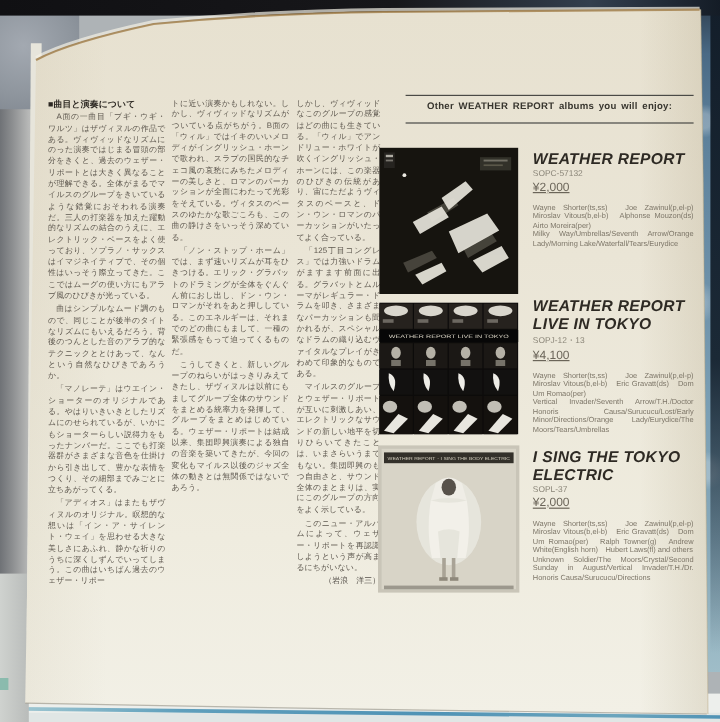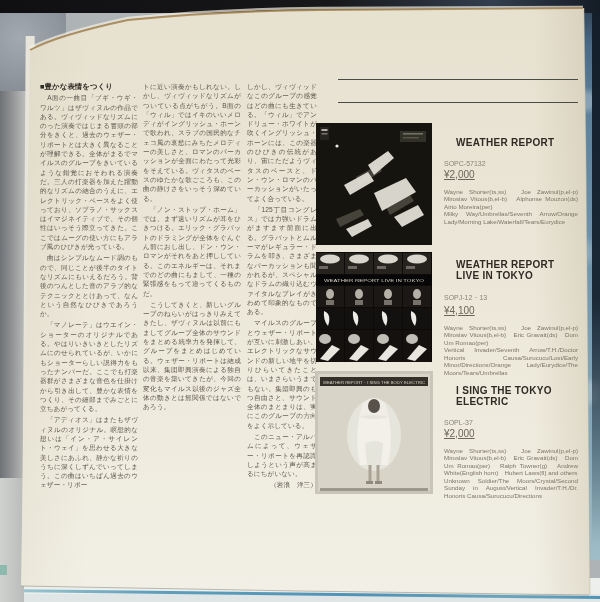--- a/index.html
+++ b/index.html
@@ -37,21 +37,21 @@
     text-align:justify;letter-spacing:.1px;}
   .liner-col p{margin:0 0 2px 0;}
   .col-head{color:#2c2822;font-weight:bold;font-size:7.4px;margin:0 0 3px 0;}
   .sig{text-align:right;color:#55504a;margin-top:2px;}
   
   .rule{background:#4a4a46;height:1px;left:338px;width:240px;}
   .promo-header{left:338px;top:84px;width:240px;text-align:center;color:#38362f;
     font-size:8px;font-weight:bold;letter-spacing:.2px;word-spacing:1.5px;}
   .cover{left:316px;width:116px;}
   .album-info{position:absolute;left:444px;width:134px;}
-  .album-title{font-size:10px;font-weight:bold;color:#2e2a24;letter-spacing:.3px;margin:12px;}
+  .album-title{font-size:13px;font-weight:bold;color:#2e2a24;letter-spacing:.3px;margin:0;font-style:italic;}
   .album-cat{font-size:7px;color:#8a8578;margin:2px 0 0 0;}
   .album-price{font-size:10px;color:#6b6559;margin:1.5px 0 0 0;text-decoration:underline;}
   .album-personnel{font-size:6.2px;line-height:7.6px;color:#7d7668;text-align:justify;margin:8px 0 0 0;}
   .album-tracks{font-size:6.2px;line-height:7.6px;color:#7d7668;text-align:justify;margin:0;}
 </style>
 </head>
 <body>
 
 <div class="photo">
 
@@ -84,40 +84,41 @@
     </defs>
     <path d="M30,50 Q58,35 128,20 Q220,11 320,10 L584,8 L586,150 L590,595 L300,591 L21,586 Z" fill="url(#pg)"></path>
     <path d="M30,50 Q58,35 128,20 Q220,11 320,10 L584,8 L586,150 L590,595 L300,591 L21,586 Z" fill="url(#pgx)"></path>
     <path d="M30,48 Q58,33 128,18 Q220,9 320,8 L583,7" fill="none" stroke="#f4f1e6" stroke-width="2.6" opacity=".7"></path>
     <path d="M30,50 Q58,35 128,20 Q220,11 320,10 L583,8" fill="none" stroke="#a5834f" stroke-width="1.8" opacity=".85"></path>
     <path d="M21,586 L300,591 L589,595" fill="none" stroke="#8a867a" stroke-width="1" opacity=".55"></path>
     <path d="M584,8 L586,150 L590,595" fill="none" stroke="#b4a27c" stroke-width="1" opacity=".4"></path>
   </svg>
 
   <div class="liner-col" style="left:40px;width:98px;">
-    <p class="col-head">■豊かな表情をつくり</p>
+    <p class="col-head">■曲目と演奏について</p>
     <p>　A面の一曲目「ブギ・ウギ・ワルツ」はザヴィヌルの作品である。ヴィヴィッドなリズムにのった演奏ではじまる冒頭の部分をきくと、過去のウェザー・リポートとは大きく異なることが理解できる。全体がまるでマイルスのグループをきいているような錯覚におそわれる演奏だ。三人の打楽器を加えた躍動的なリズムの結合のうえに、エレクトリック・ベースをよく使っており、ソプラノ・サックスはイマジネイティブで、その個性はいっそう際立ってきた。ここではムーグの使い方にもアラブ風のひびきが光っている。</p>
     <p>　曲はシンプルなムード調のもので、同じことが後半のタイトなリズムにもいえるだろう。背後のつんとした音のアラブ的なテクニックととけあって、なんという自然なひびきであろうか。</p>
     <p>　「マノレーテ」はウエイン・ショーターのオリジナルである。やはりいきいきとしたリズムにのせられているが、いかにもショーターらしい説得力をもったナンバーだ。ここでも打楽器群がさまざまな音色を仕掛けから引き出して、豊かな表情をつくり、その細部までみごとに立ちあがってくる。</p>
     <p>　「アディオス」はまたもザヴィヌルのオリジナル。瞑想的な想いは「イン・ア・サイレント・ウェイ」を思わせる大きな美しさにあふれ、静かな祈りのうちに深くしずんでいってしまう。この曲はいちばん過去のウェザー・リポー</p>
   </div>
   <div class="liner-col" style="left:143px;width:98px;">
     <p>トに近い演奏かもしれない。しかし、ヴィヴィッドなリズムがついている点がちがう。B面の「ウィル」ではイキのいいメロディがイングリッシュ・ホーンで歌われ、スラブの国民的なチェコ風の哀愁にみちたメロディーの美しさと、ロマンのパーカッションが全面にわたって光彩をそえている。ヴィタスのベースのゆたかな歌ごころも、この曲の静けさをいっそう深めている。</p>
     <p>　「ノン・ストップ・ホーム」では、まず速いリズムが耳をひきつける。エリック・グラバットのドラミングが全体をぐんぐん前におし出し、ドン・ウン・ロマンがそれをあと押ししている。このエネルギーは、それまでのどの曲にもまして、一種の緊張感をもって迫ってくるものだ。</p>
     <p>　こうしてきくと、新しいグループのねらいがはっきりみえてきたし、ザヴィヌルは以前にもましてグループ全体のサウンドをまとめる統率力を発揮して、グループをまとめはじめている。ウェザー・リポートは結成以来、集団即興演奏による独自の音楽を築いてきたが、今回の変化もマイルス以後のジャズ全体の動きとは無関係ではないであろう。</p>
   </div>
   <div class="liner-col" style="left:247px;width:70px;">
     <p>しかし、ヴィヴィッドなこのグループの感覚はどの曲にも生きている。「ウィル」でアンドリュー・ホワイトが吹くイングリッシュ・ホーンには、この楽器のひびきの伝統があり、宙にただようヴィタスのベースと、ドン・ウン・ロマンのパーカッションがいたってよく合っている。</p>
     <p>　「125丁目コングレス」では力強いドラムがますます前面に出る。グラバットとムルーマがレギュラー・ドラムを叩き、さまざまなパーカッションも聞かれるが、スペシャルなドラムの織り込むヴァイタルなプレイがきわめて印象的なものである。</p>
     <p>　マイルスのグループとウェザー・リポートが互いに刺激しあい、エレクトリックなサウンドの新しい地平を切りひらいてきたことは、いまさらいうまでもない。集団即興のもつ自由さと、サウンド全体のまとまりは、実にこのグループの方向をよく示している。</p>
     <p>　このニュー・アルバムによって、ウェザー・リポートを再認識しようという声が高まるにちがいない。</p>
     <p class="sig">（岩浪　洋三）</p>
   </div>
 
   <div class="abs rule" style="top:79px;"></div>
+  <div class="abs promo-header">Other WEATHER REPORT albums you will enjoy:</div>
   <div class="abs rule" style="top:102px;"></div>
 
   <svg class="abs cover" style="top:123px;height:122px;" viewBox="0 0 116 122">
     <rect width="116" height="122" fill="#16140f"></rect>
     <rect x="4" y="4" width="9" height="13" fill="#262420"></rect>
     <rect x="5.5" y="6" width="6" height="2" fill="#c9c6bc" opacity=".85"></rect>
     <rect x="5.5" y="10" width="6" height="1.5" fill="#9d9a90" opacity=".7"></rect>
     <circle cx="21" cy="23" r="1.6" fill="#eceae2"></circle>
     <rect x="84" y="8" width="26" height="11" fill="#3a382f" opacity=".8"></rect>
     <rect x="87" y="10" width="20" height="1.6" fill="#8d8a7d" opacity=".7"></rect>

